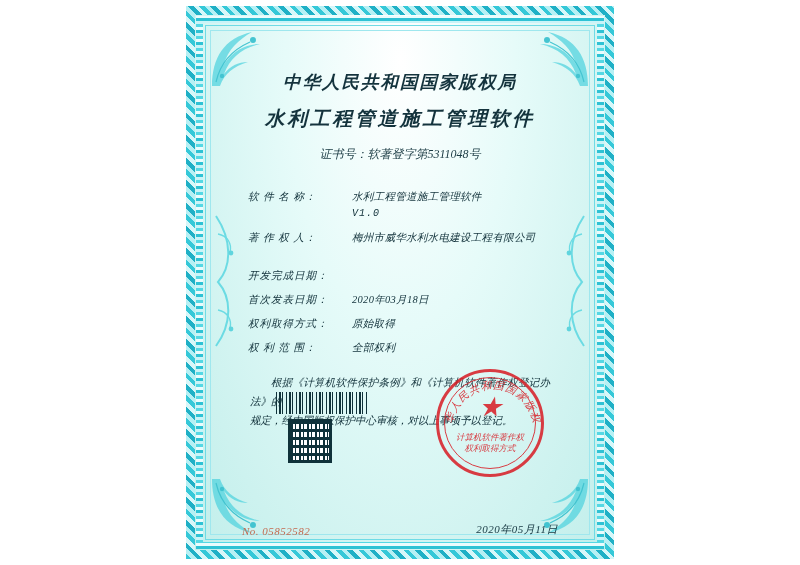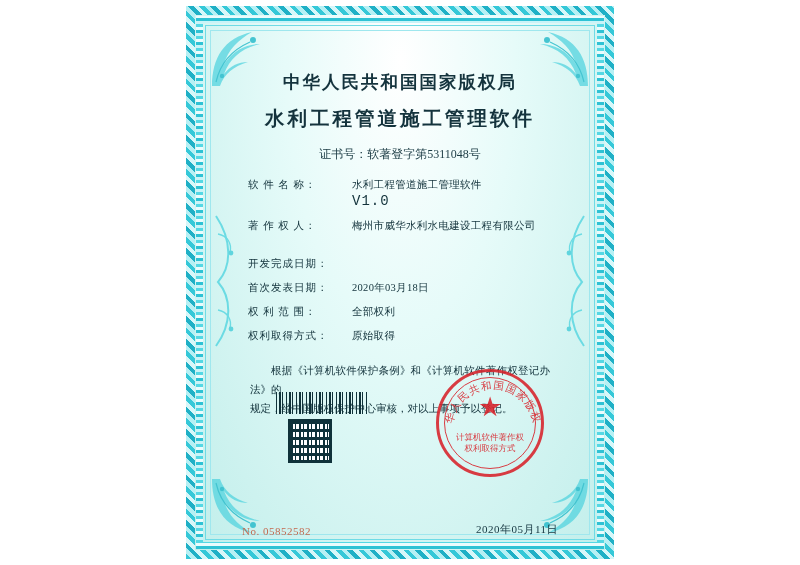--- a/index.html
+++ b/index.html
@@ -10,20 +10,21 @@
     background: #ffffff;
     font-family: "Liberation Sans", sans-serif;
   }
 
   #certificate-page {
     position: relative;
     width: 684px;
     height: 565px;
     background: #ffffff;
     overflow: hidden;
+    font-style: italic;
   }
 
   
   .cert-card {
     position: absolute;
     left: 186px;
     top: 6px;
     width: 428px;
     height: 553px;
     background: #d9f6f4;
@@ -125,21 +126,21 @@
   .cert-no {
     margin-top: 14px;
     text-align: center;
     font-size: 12px;
     color: #1b3b44;
     font-family: "Liberation Serif", "DejaVu Serif", serif;
   }
 
   
   .fields {
-    margin-top: 14px;
+    margin-top: 26px;
     padding-left: 28px;
     padding-right: 10px;
   }
   .field-row {
     display: flex;
     align-items: flex-start;
     margin-bottom: 9px;
     font-size: 10.5px;
     line-height: 15px;
     font-family: "Liberation Serif", "DejaVu Serif", serif;
@@ -154,21 +155,21 @@
   .field-label.spaced {
     letter-spacing: 4.6px;
   }
   .field-value {
     flex: 1 1 auto;
     letter-spacing: .3px;
   }
   .field-value .sub-line {
     display: block;
     font-family: "Liberation Mono", "DejaVu Sans Mono", monospace;
-    font-size: 14px;
+    font-size: 10px;
     letter-spacing: 1px;
     margin-top: 2px;
   }
   .gap-row { height: 14px; }
 
   .statement {
     margin-top: 18px;
     padding: 0 30px 0 30px;
     font-size: 10.5px;
     line-height: 19px;
@@ -376,27 +377,27 @@
         <div class="field-row">
           <div class="field-label">开发完成日期：</div>
         </div>
 
         <div class="field-row">
           <div class="field-label">首次发表日期：</div>
           <div class="field-value">2020年03月18日</div>
         </div>
 
         <div class="field-row">
+          <div class="field-label">权利取得方式：</div>
+          <div class="field-value">原始取得</div>
+        </div>
+
+        <div class="field-row">
           <div class="field-label">权 利 范 围：</div>
           <div class="field-value">全部权利</div>
-        </div>
-
-        <div class="field-row">
-          <div class="field-label">权利取得方式：</div>
-          <div class="field-value">原始取得</div>
         </div>
 
 
       </div>
 
       <div class="statement">
         <p class="indent">根据《计算机软件保护条例》和《计算机软件著作权登记办法》的</p>
         <p>规定，经中国版权保护中心审核，对以上事项予以登记。</p>
       </div>
 

